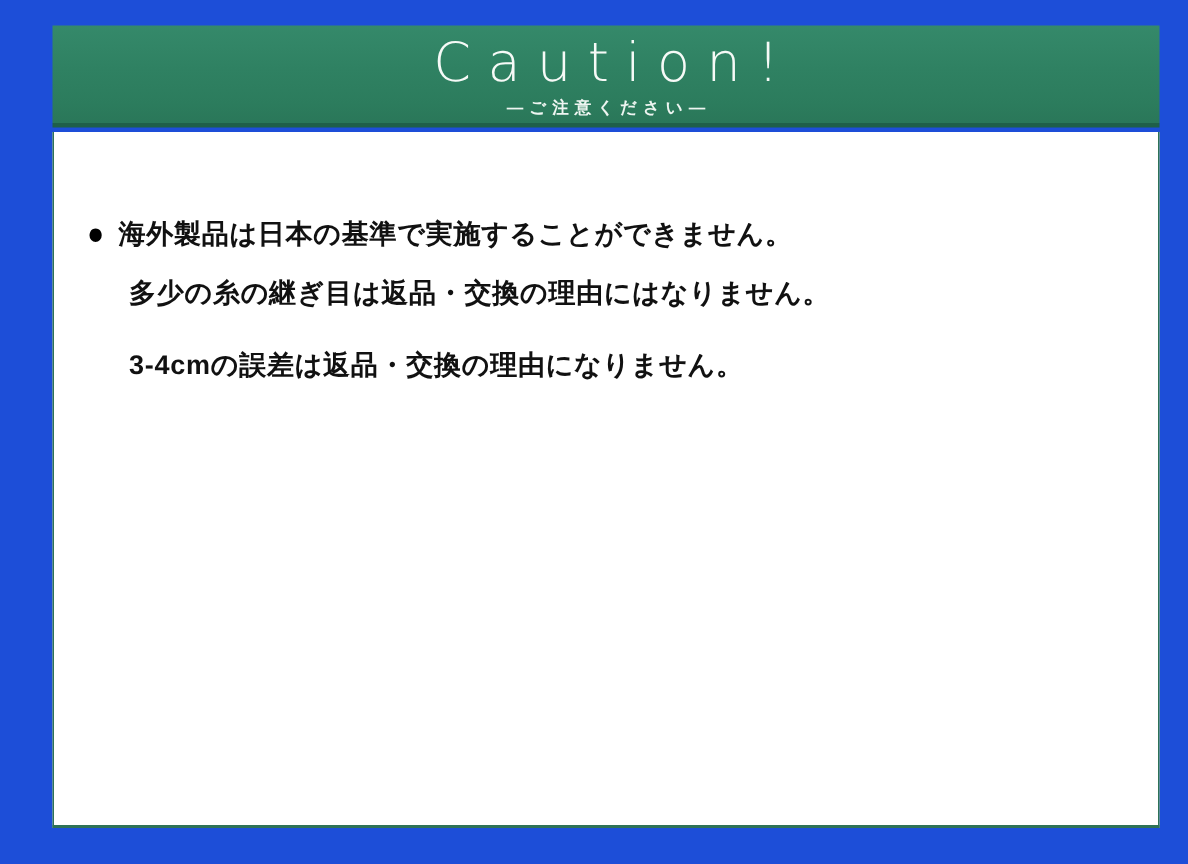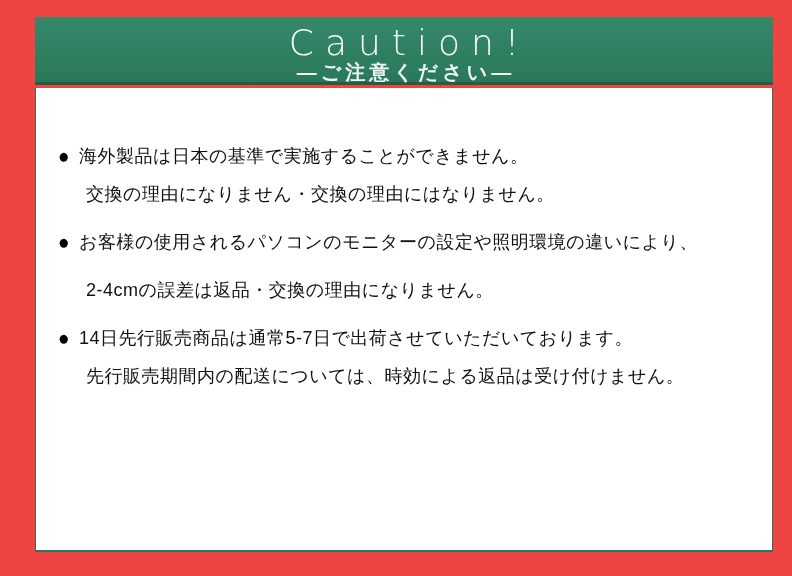--- a/index.html
+++ b/index.html
@@ -4,21 +4,21 @@
 <style>
   html, body {
     margin: 0;
     padding: 0;
     background: #ffffff;
   }
   .page {
     position: relative;
     width: 792px;
     height: 576px;
-    background: #ef4444;
+    background: #1d4ed8;
     font-family: "Liberation Sans", "DejaVu Sans", sans-serif;
     overflow: hidden;
   }
   .banner {
     position: absolute;
     left: 35px;
     top: 17px;
     width: 738px;
     height: 68px;
     box-sizing: border-box;
@@ -33,21 +33,21 @@
   .caution-title {
     font-family: "DejaVu Sans", sans-serif;
     font-weight: 200;
     font-size: 36px;
     line-height: 40px;
     letter-spacing: 11px;
     text-indent: 11px; 
     color: #f6faf7;
   }
   .caution-sub {
-    font-size: 20px;
+    font-size: 11px;
     line-height: 18px;
     font-weight: 700;
     letter-spacing: 4px;
     text-indent: 4px;
     color: #eef5f1;
   }
   .notice-box {
     position: absolute;
     left: 35px;
     top: 88px;
@@ -58,21 +58,21 @@
     border: 1px solid #2e7257;
     border-top: none;
     border-bottom-width: 2px;
     padding: 49px 6px 0 22px;
   }
   .notice {
     margin-bottom: 10px;
     color: #111111;
     font-size: 18px;
     line-height: 38px;
-    font-weight: 400;
+    font-weight: 700;
     letter-spacing: 0.5px;
   }
   .notice-line {
     white-space: nowrap;
   }
   .bullet {
     display: inline-block;
     font-size: 19px;
     margin-right: 9px;
     transform: scaleY(1.1);
@@ -91,31 +91,26 @@
     <div class="banner-inner">
       <div class="caution-title">Caution!</div>
       <div class="caution-sub">—ご注意ください—</div>
     </div>
   </div>
 
   <div class="notice-box">
 
     <div class="notice">
       <div class="notice-line"><span class="bullet">●</span><span>海外製品は日本の基準で実施することができません。</span></div>
-      <div class="notice-line cont">交換の理由になりません・交換の理由にはなりません。</div>
+      <div class="notice-line cont">多少の糸の継ぎ目は返品・交換の理由にはなりません。</div>
     </div>
 
     <div class="notice">
-      <div class="notice-line"><span class="bullet">●</span><span>お客様の使用されるパソコンのモニターの設定や照明環境の違いにより、</span></div>
     </div>
 
     <div class="notice">
-      <div class="notice-line cont">2-4cmの誤差は返品・交換の理由になりません。</div>
+      <div class="notice-line cont">3-4cmの誤差は返品・交換の理由になりません。</div>
     </div>
 
-    <div class="notice">
-      <div class="notice-line"><span class="bullet">●</span><span>14日先行販売商品は通常5-7日で出荷させていただいております。</span></div>
-      <div class="notice-line cont">先行販売期間内の配送については、時効による返品は受け付けません。</div>
-    </div>
 
   </div>
 
 </div>
 
 </body></html>

